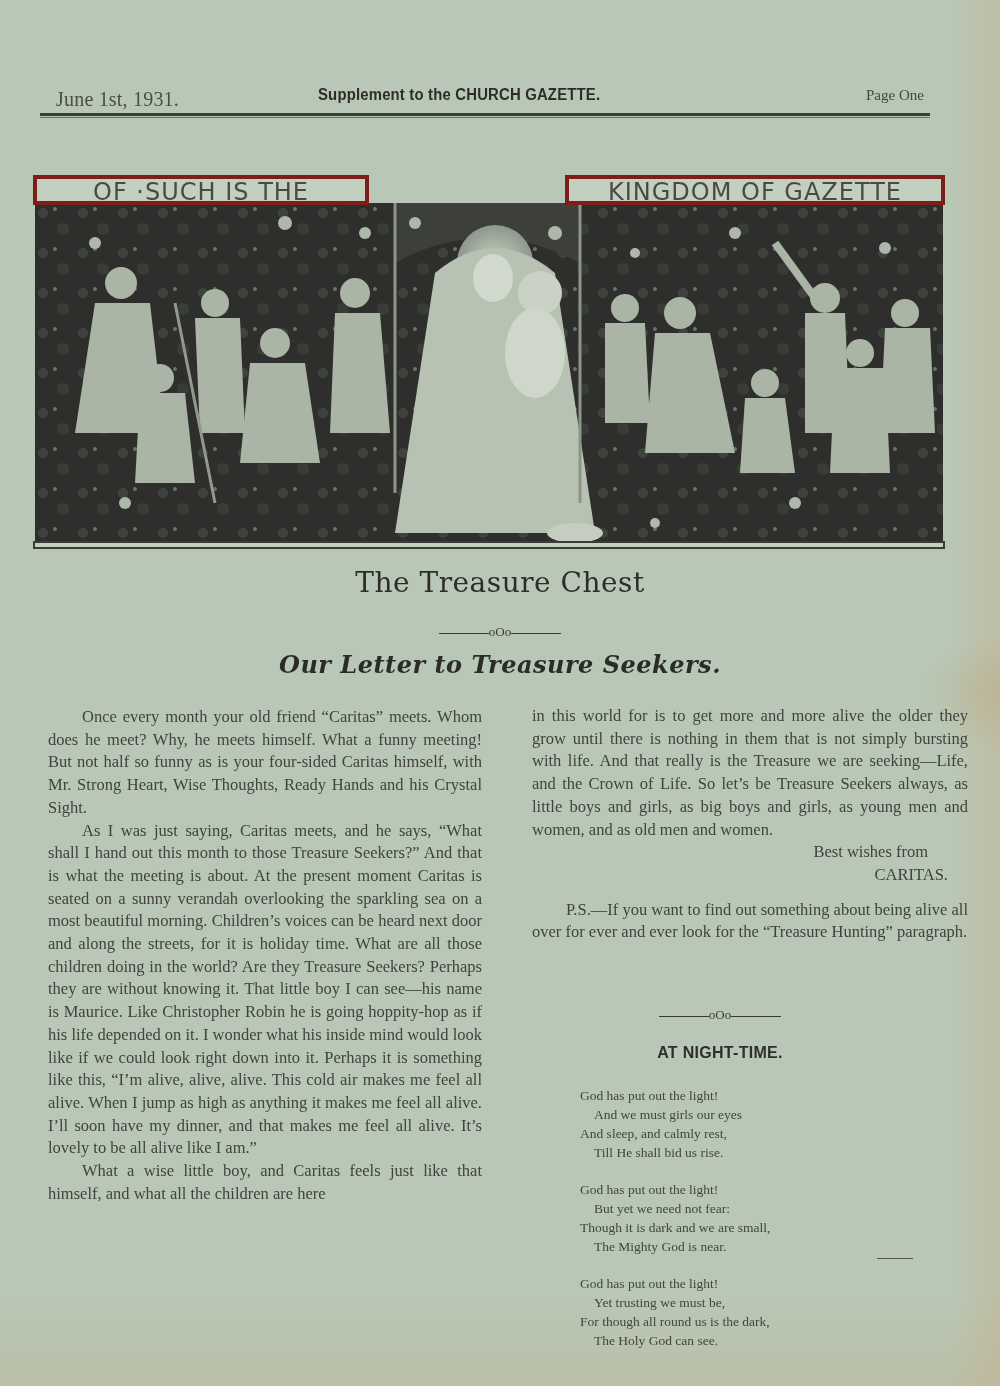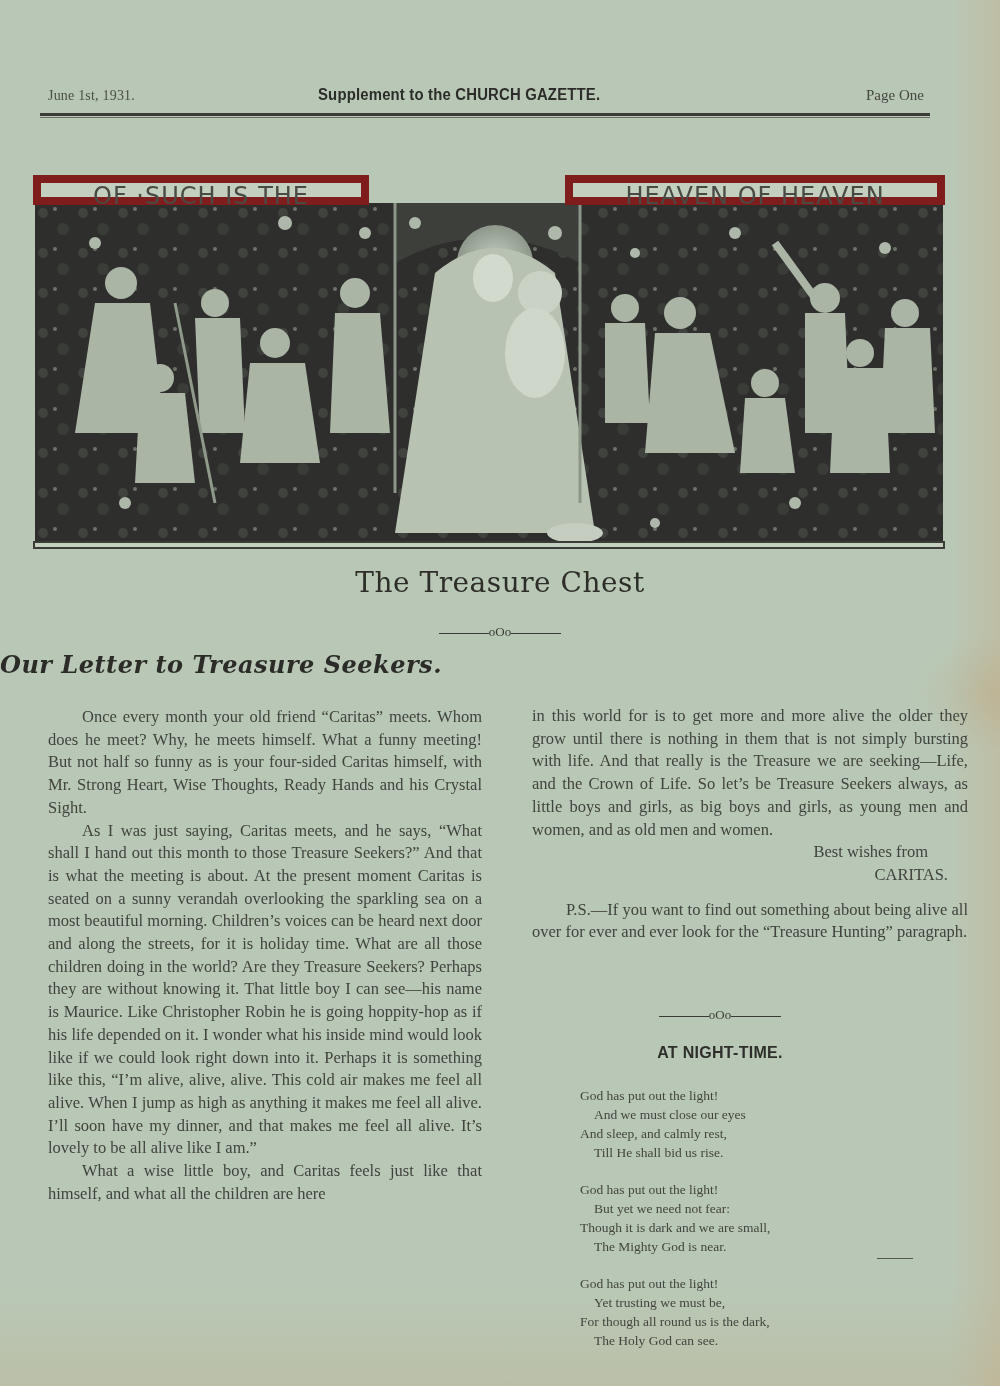--- a/index.html
+++ b/index.html
@@ -9,41 +9,41 @@
     background-image:
       radial-gradient(ellipse at 100% 50%, rgba(190,160,120,0.35) 0%, rgba(190,160,120,0) 6%),
       linear-gradient(90deg, rgba(0,0,0,0) 95%, rgba(200,170,130,0.35) 100%),
       linear-gradient(180deg, rgba(0,0,0,0) 93%, rgba(190,165,125,0.25) 100%);
     font-family: "Liberation Serif", "DejaVu Serif", serif;
     color: #3a3a36;
   }
   .abs { position: absolute; }
 
   
-  .hdr-date { left: 48px; top: 88px; font-size: 14px; color: #4a4d46; letter-spacing: 0.2px; }
+  .hdr-date { left: 56px; top: 88px; font-size: 20px; color: #4a4d46; letter-spacing: 0.2px; }
   .hdr-title { left: 318px; top: 86px; font-family: "Liberation Sans", "DejaVu Sans", sans-serif; font-weight: bold; font-size: 16px; color: #2c2d2a; letter-spacing: 0.2px; transform: scaleX(0.93); transform-origin: left center; }
   .hdr-page { left: 866px; top: 87px; font-size: 15px; color: #454842; font-family: Liberation Serif, serif; }
   .hdr-rule { left: 40px; top: 113px; width: 890px; height: 3px; background: #3a3c38; }
   .hdr-rule2 { left: 40px; top: 117px; width: 890px; height: 1px; background: #6a6d66; }
 
   
   .illus { left: 33px; top: 175px; width: 912px; height: 374px; }
-  .banner { position: absolute; top: 0; height: 30px; background: #c3cfbf; border: 8px solid #7f1d1d; box-sizing: border-box;
+  .banner { position: absolute; top: 0; height: 30px; background: #c3cfbf; border: 4px solid #7f1d1d; box-sizing: border-box;
             font-family: "DejaVu Sans", sans-serif; font-size: 24px; line-height: 26px; color: #4a4a45; letter-spacing: 1px; text-align: center; font-weight: normal; }
   .banner-left { left: 0; width: 336px; }
   .banner-right { left: 532px; width: 380px; }
   .scene { position: absolute; left: 2px; top: 28px; width: 908px; height: 340px; background: #2e2f2c; overflow: hidden; }
   .foot-rule { position: absolute; left: 0; top: 366px; width: 912px; height: 8px; border: 2px solid #3b3b38; background: #c3cfbf; box-sizing: border-box; }
 
   
   .main-title { left: 0; width: 1000px; top: 566px; text-align: center; font-family: "DejaVu Serif", serif; font-size: 28px; color: #2d2e2a; letter-spacing: 0.5px; }
   .orn { font-size: 13px; color: #3a3b37; text-align: center; }
   .orn .line { display: inline-block; width: 50px; height: 1px; background: #3a3b37; vertical-align: middle; }
   .orn-top { left: 0; width: 1000px; top: 624px; }
-  .subtitle { left: 0; width: 1000px; top: 650px; font-family: "DejaVu Serif", serif; font-style: italic; font-weight: bold; font-size: 24px; color: #2b2c28; letter-spacing: 0.5px; }
+  .subtitle { left: 0; width: 1000px; top: 650px; text-align: center; font-family: "DejaVu Serif", serif; font-style: italic; font-weight: bold; font-size: 24px; color: #2b2c28; letter-spacing: 0.5px; }
 
   
   .col { font-size: 16.5px; line-height: 22.7px; color: #41433e; text-align: justify; }
   .col-left { left: 48px; top: 706px; width: 434px; }
   .col-right { left: 532px; top: 705px; width: 436px; }
   .col p { margin: 0; }
   .indent { text-indent: 34px; }
   .greeting { margin: 0; }
   .signoff { text-align: right; margin: 0; padding-right: 40px; }
   .signature { text-align: right; margin: 0; padding-right: 20px; font-family: Liberation Serif, serif; }
@@ -133,21 +133,21 @@
         <circle cx="870" cy="110" r="14"></circle>
           <path d="M850 125 L895 125 L900 230 L845 230 Z"></path>
       </g>
       <line x1="740" y1="40" x2="780" y2="95" stroke="#aab5a6" stroke-width="8"></line>
 
       <line x1="360" y1="0" x2="360" y2="290" stroke="#8c9688" stroke-width="3"></line>
       <line x1="545" y1="0" x2="545" y2="300" stroke="#8c9688" stroke-width="3"></line>
     </svg>
   </div>
   <div class="banner banner-left">OF ·SUCH IS THE</div>
-  <div class="banner banner-right">HEAVEN OF HEAVEN</div>
+  <div class="banner banner-right">KINGDOM OF GAZETTE</div>
   <div class="foot-rule"></div>
 </div>
 
 <div class="abs main-title">The Treasure Chest</div>
 <div class="abs orn orn-top">
   <span class="line"></span><span>oOo</span><span class="line"></span>
 </div>
 <div class="abs subtitle">Our Letter to Treasure Seekers.</div>
 
 <div class="abs col col-left">
@@ -164,21 +164,21 @@
 </div>
 
 <div class="abs orn orn-mid">
   <span class="line"></span><span>oOo</span><span class="line"></span>
 </div>
 <div class="abs poem-title">AT NIGHT-TIME.</div>
 
 <div class="abs poem">
   <div class="stanza">
     <div>God has put out the light!</div>
-    <div class="in">And we must close our eyes</div>
+    <div class="in">And we must girls our eyes</div>
     <div>And sleep, and calmly rest,</div>
     <div class="in">Till He shall bid us rise.</div>
   </div>
   <div class="stanza">
     <div>God has put out the light!</div>
     <div class="in">But yet we need not fear:</div>
     <div>Though it is dark and we are small,</div>
     <div class="in">The Mighty God is near.</div>
   </div>
   <div class="stanza">

